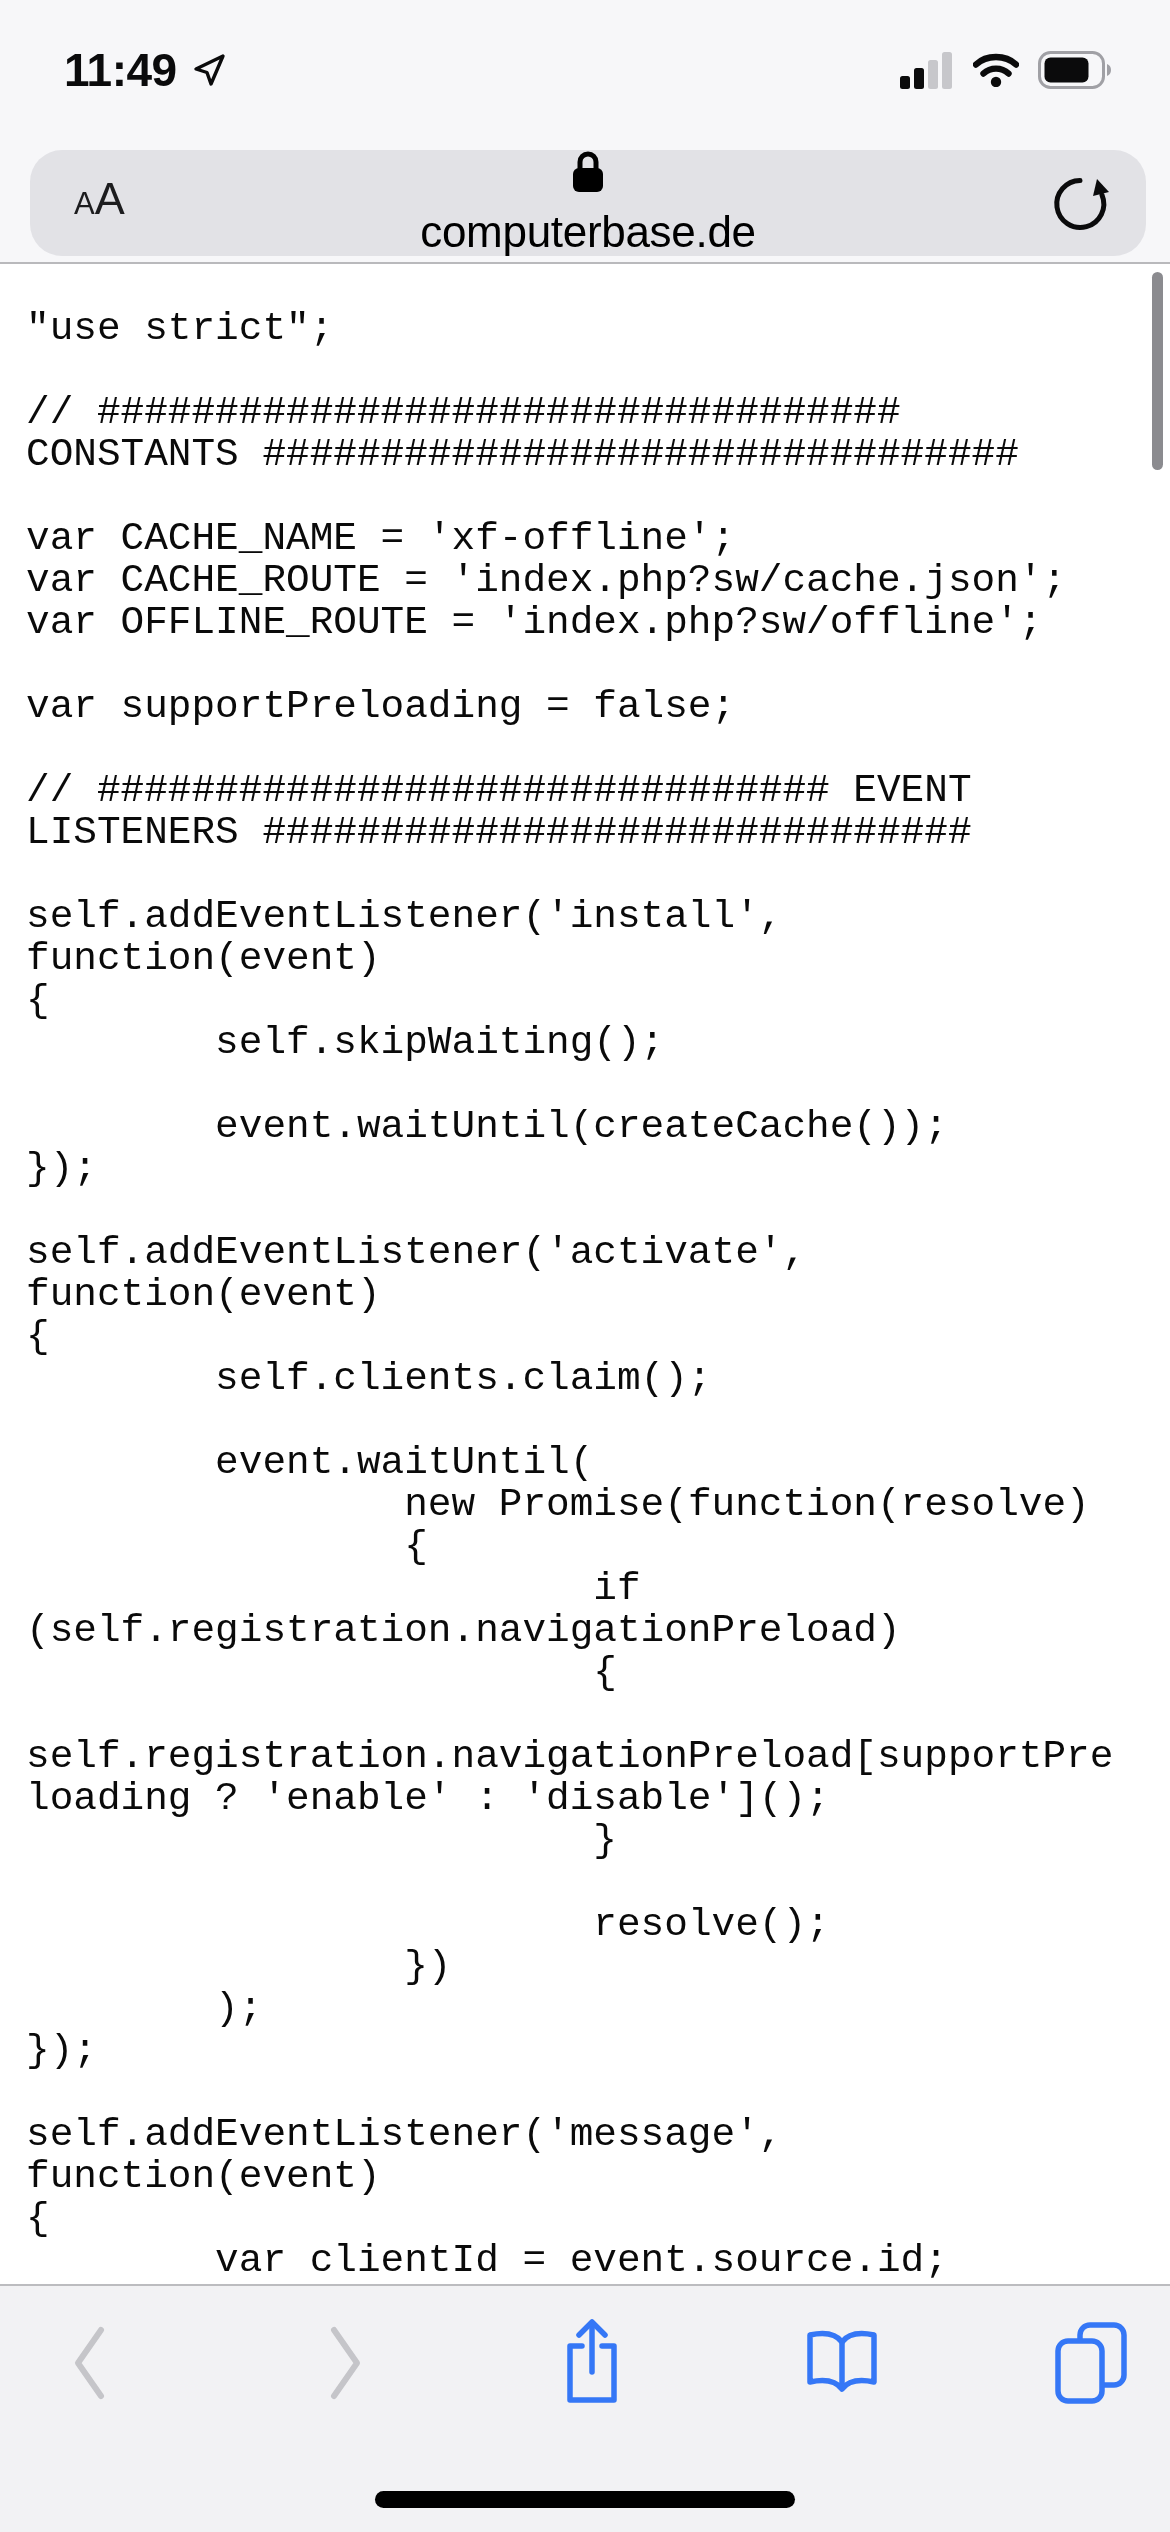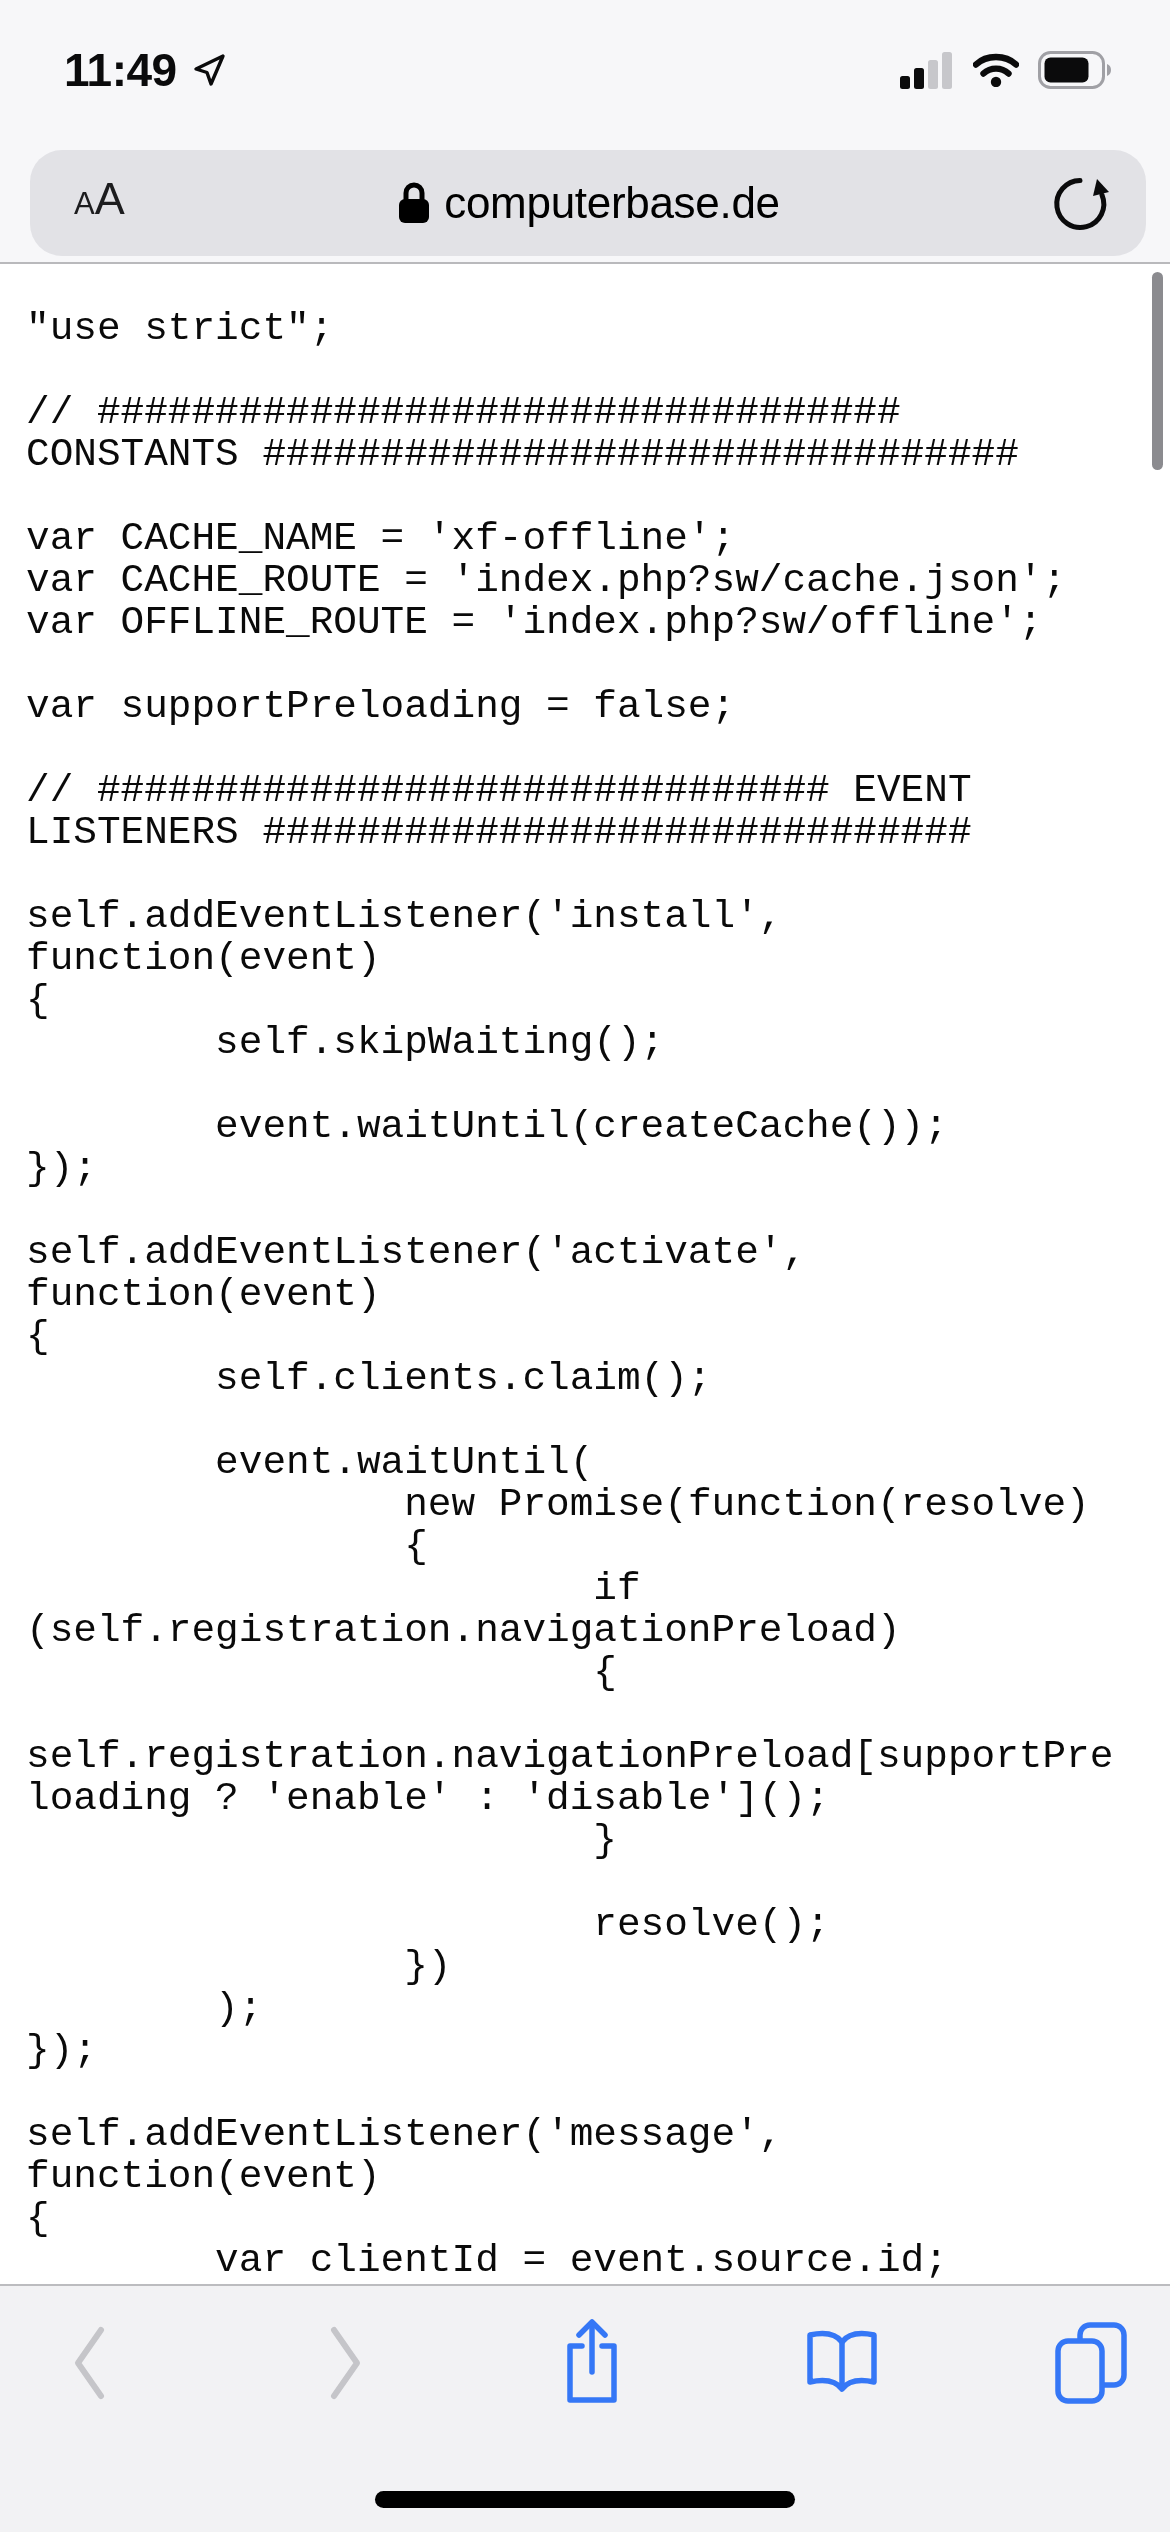--- a/index.html
+++ b/index.html
@@ -34,21 +34,21 @@
     background:#e2e2e6; border-radius:32px;
   }
   .reader-btn {
     position:absolute; left:44px; top:0; height:106px;
     display:flex; align-items:baseline; padding-top:26px; color:#1c1c1e;
   }
   .reader-btn .a-small { font-size:31px; line-height:1; }
   .reader-btn .a-big   { font-size:45px; line-height:1; }
   .addr {
     position:absolute; left:0; right:0; top:0; height:106px;
-    display:flex; align-items:center; justify-content:center; gap:12px;
+    display:flex; align-items:center; justify-content:center; gap:12px;flex-direction:column;
   }
   .domain { font-size:44px; color:#000; letter-spacing:-0.3px; }
   .reload-btn {
     position:absolute; right:26px; top:0; height:106px; width:80px;
     display:flex; align-items:center; justify-content:center;
   }
 
   
   .content {
     position:absolute; top:266px; left:0; width:1170px; height:2018px;

